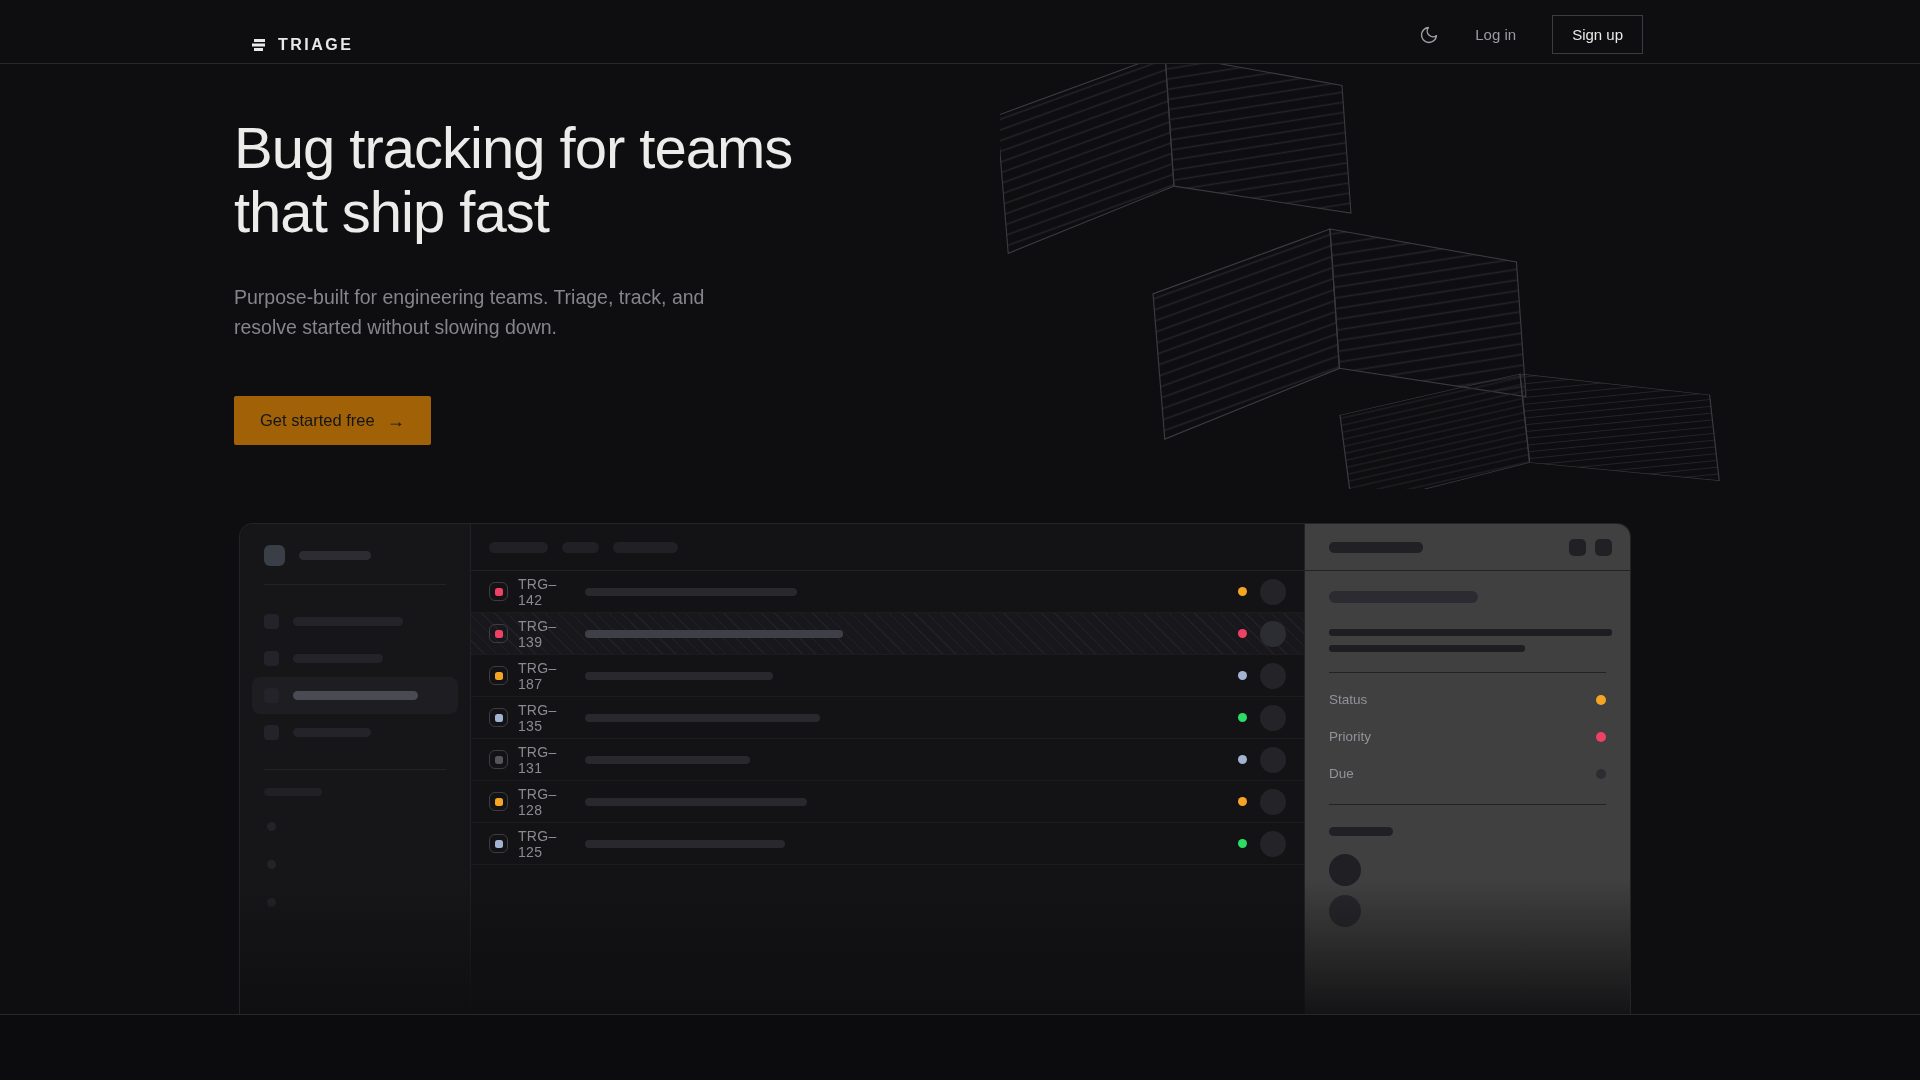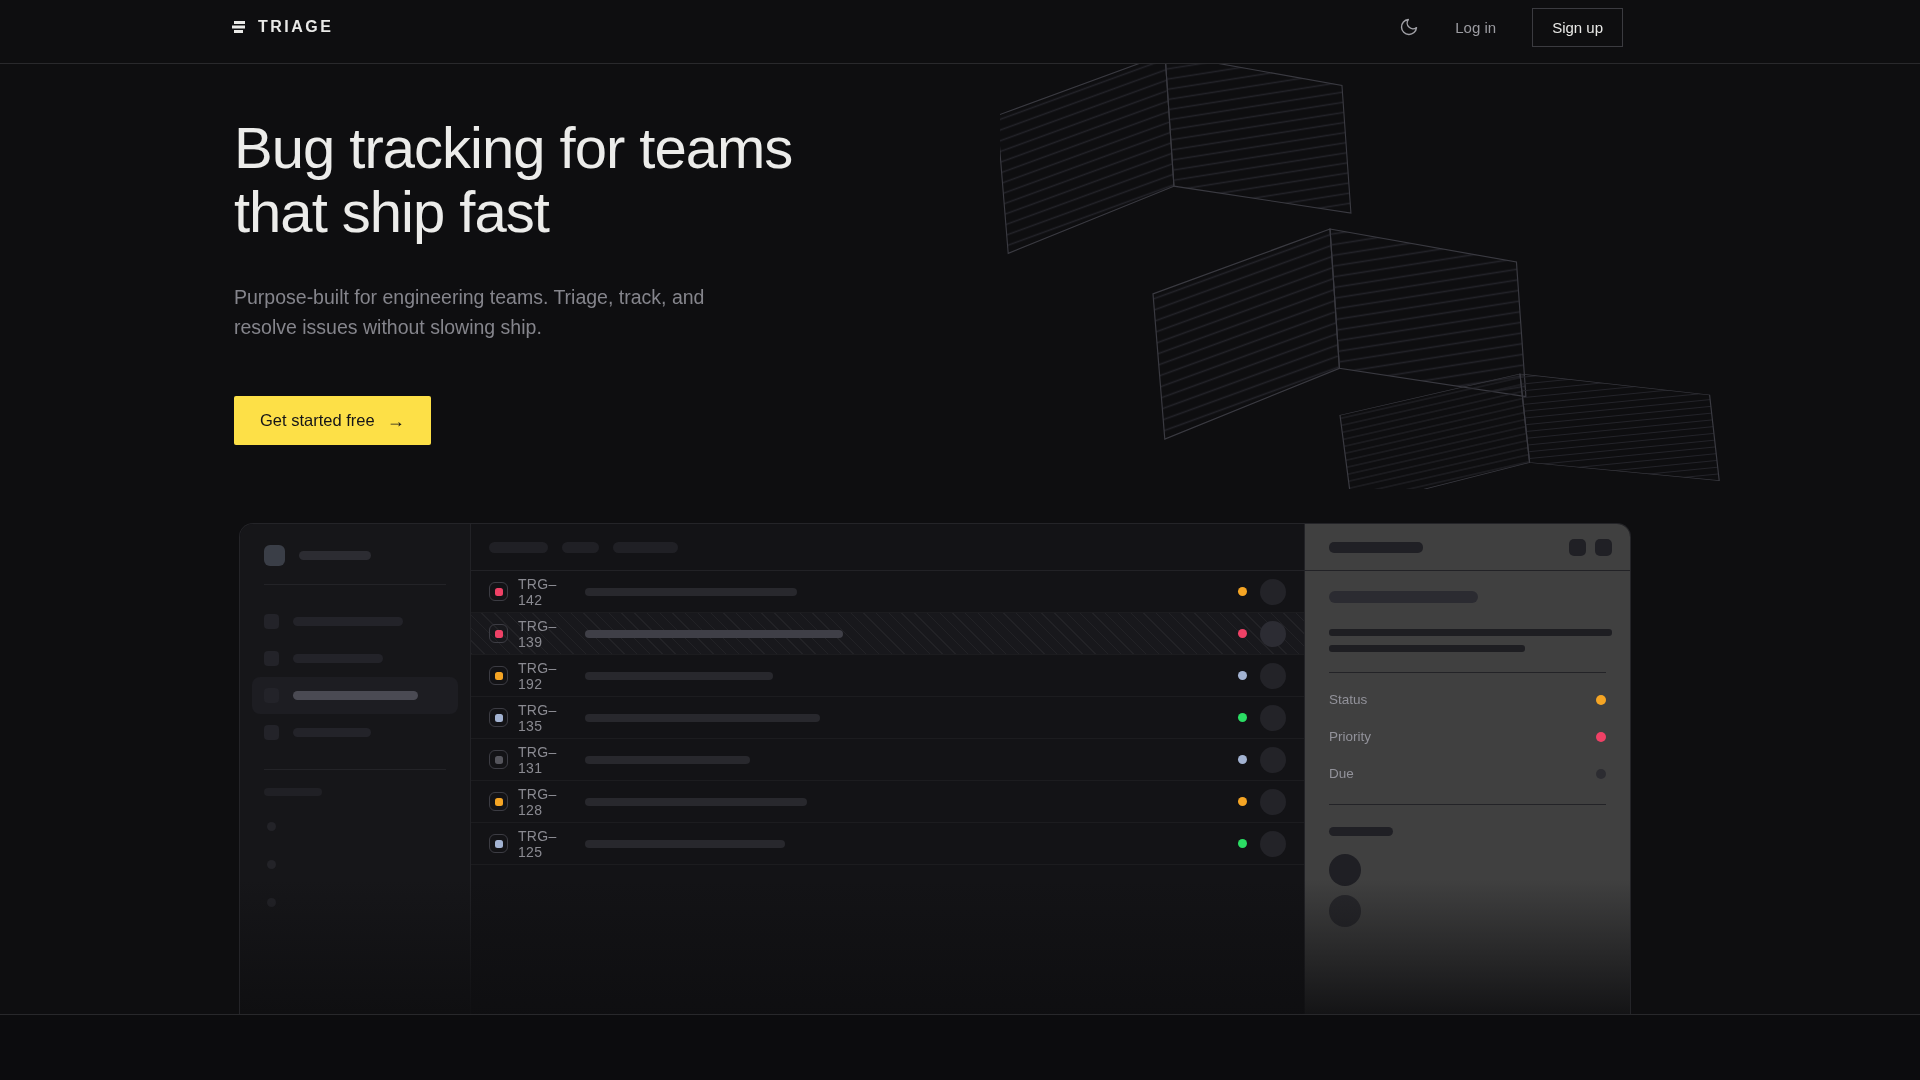--- a/index.html
+++ b/index.html
@@ -9,38 +9,38 @@
     font-family:"Liberation Sans", sans-serif;
     color:#ececea;
     position:relative;
     overflow:hidden;
   }
   .page { position:relative; width:1920px; height:1080px; overflow:hidden; }
 
   
   .header { position:absolute; top:0; left:0; width:1920px; height:64px;
             background:#0e0e10; border-bottom:1px solid #29292c; z-index:10; }
-  .header-inner { position:absolute; left:230px; width:1393px; height:54px;
-                  display:flex; align-items:center; justify-content:space-between; }
+  .header-inner { position:absolute; left:250px; width:1393px; height:54px;
+                  display:flex; align-items:flex-end; justify-content:space-between; }
   .brand { display:flex; align-items:center; gap:10px; cursor:pointer; }
   .brand-icon { display:block; }
   .brand-name { font-size:16px; font-weight:bold; letter-spacing:2.5px; color:#e9e9e7; }
   .header-right { display:flex; align-items:center; gap:36px; }
   .theme-toggle { width:20px; height:20px; color:#a0a0a6; cursor:pointer; display:flex; }
   .login { color:#9b9ba1; font-size:15px; cursor:pointer; text-decoration:none; }
   .signup { border:1px solid #3b3b40; color:#e9e9e7; font-size:15px; padding:10px 19px;
             background:transparent; cursor:pointer; font-family:inherit; }
 
   
   .hero { position:absolute; left:234px; top:116px; z-index:5; }
   .hero-title { font-size:58px; line-height:64px; font-weight:500; letter-spacing:-1px;
                 color:#ececea; width:665px; }
   .hero-sub { margin-top:38px; font-size:19.5px; line-height:30px; color:#85858c; width:475px; }
   .cta { margin-top:54px; display:inline-flex; align-items:center; gap:12px;
-         background:#fde047; color:#151518; font-size:16.5px; font-weight:500;
+         background:#a16207; color:#151518; font-size:16.5px; font-weight:500;
          padding:15px 26px; border:none; cursor:pointer; border-radius:2px; font-family:inherit; }
   .cta .arrow { font-size:18px; line-height:1; }
 
   
   .decoration { position:absolute; left:1000px; top:64px; z-index:1; }
 
   
   .preview { position:absolute; left:239px; top:523px; width:1392px; height:491px;
              background:#131316; border:1px solid #242428; border-bottom:none;
              border-radius:14px 14px 0 0; display:grid; grid-template-columns:231px 1fr 326px;
@@ -160,21 +160,21 @@
           </svg>
         </span>
         <a class="login">Log in</a>
         <button class="signup">Sign up</button>
       </div>
     </div>
   </header>
 
   <section class="hero">
     <h1 class="hero-title">Bug tracking for teams that ship fast</h1>
-    <p class="hero-sub">Purpose-built for engineering teams. Triage, track, and resolve issues without slowing ship.</p>
+    <p class="hero-sub">Purpose-built for engineering teams. Triage, track, and resolve started without slowing down.</p>
     <button class="cta">
       <span>Get started free</span>
       <span class="arrow">→</span>
     </button>
   </section>
 
   <div class="preview">
 
     <div class="pv-sidebar">
       <div class="ws">
@@ -233,21 +233,21 @@
     <span class="title-skel" style="width: 258px;"></span>
     <span class="row-spacer"></span>
     <span class="status-dot" style="background: rgb(239, 65, 102);"></span>
     <span class="avatar"></span>
   </div>
 
   <div class="issue-row">
     <span class="type-icon">
               <i style="background: rgb(245, 165, 36);"></i>
             </span>
-    <span class="issue-id">TRG–192</span>
+    <span class="issue-id">TRG–187</span>
     <span class="title-skel" style="width: 188px;"></span>
     <span class="row-spacer"></span>
     <span class="status-dot" style="background: rgb(163, 179, 210);"></span>
     <span class="avatar"></span>
   </div>
 
   <div class="issue-row">
     <span class="type-icon">
               <i style="background: rgb(163, 179, 210);"></i>
             </span>

